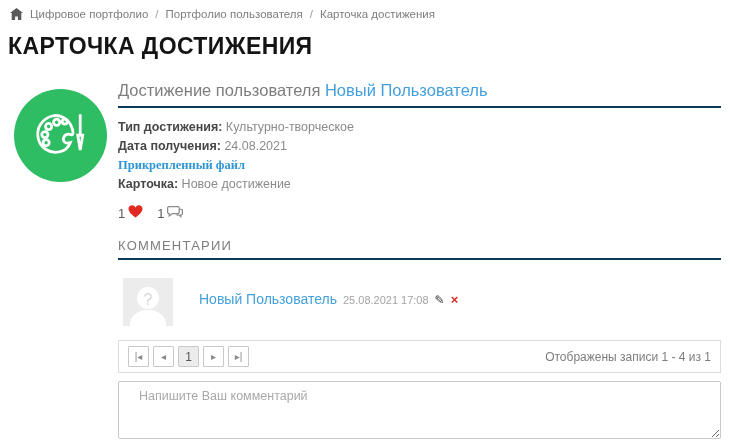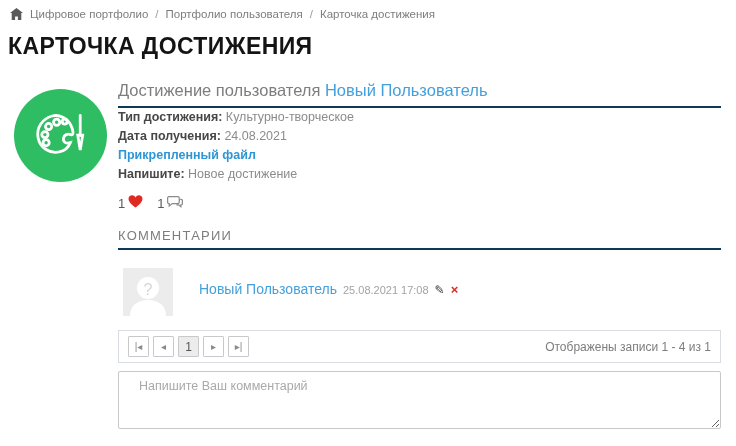--- a/index.html
+++ b/index.html
@@ -38,25 +38,25 @@
     display: flex; align-items: center; justify-content: center;
   }
   .content { flex: 1; margin-right: 15px; min-width: 0; }
 
   
   .content-heading { font-size: 16.5px; color: #7d7d7d; }
   .content-heading .uname { color: #44a0dc; cursor: pointer; }
   .heading-rule { border: none; border-top: 2px solid #0d3a56; margin-top: 6px; }
 
   
-  .details { font-size: 12.5px; }
+  .details { margin-top: 10px; font-size: 12.5px; }
   .details .row { line-height: 19px; }
   .details .lbl { font-weight: bold; color: #474747; }
   .details .val { color: #8b8b8b; }
-  .attach-link { color: #2f96d6; font-weight: bold; cursor: pointer; text-decoration: none; }
+  .attach-link { color: #2f96d6; font-weight: bold; cursor: pointer; text-decoration: none; font-family: Liberation Serif, serif; }
 
   
   .likes-row { display: flex; align-items: center; gap: 6px; margin-top: 11px; font-size: 13px; color: #5a5a5a; }
   .likes-row .cnt { color: #5a5a5a; }
   .likes-row .ic { display: inline-block; }
   .likes-row .grp { display: flex; align-items: center; gap: 3px; margin-right: 8px; }
 
   
   .comments-heading {
     margin-top: 17px; font-size: 13px; color: #7d7d7d;
@@ -156,21 +156,21 @@
           <span class="val">Культурно-творческое</span>
         </div>
         <div class="row">
           <span class="lbl">Дата получения:</span>
           <span class="val">24.08.2021</span>
         </div>
         <div class="row">
           <a class="attach-link">Прикрепленный файл</a>
         </div>
         <div class="row">
-          <span class="lbl">Напишите:</span>
+          <span class="lbl">Карточка:</span>
           <span class="val">Новое достижение</span>
         </div>
       </div>
 
       <div class="likes-row">
         <span class="grp">
           <span class="cnt">1</span>
           <span class="ic">
             <svg width="15" height="13" viewBox="0 0 16 14">
                 <path d="M8 13.5 C5 11 0.5 7.6 0.5 4.2 C0.5 1.9 2.3 0.4 4.3 0.4 C5.8 0.4 7.2 1.3 8 2.6 C8.8 1.3 10.2 0.4 11.7 0.4 C13.7 0.4 15.5 1.9 15.5 4.2 C15.5 7.6 11 11 8 13.5 Z" fill="#e02a21"></path>

